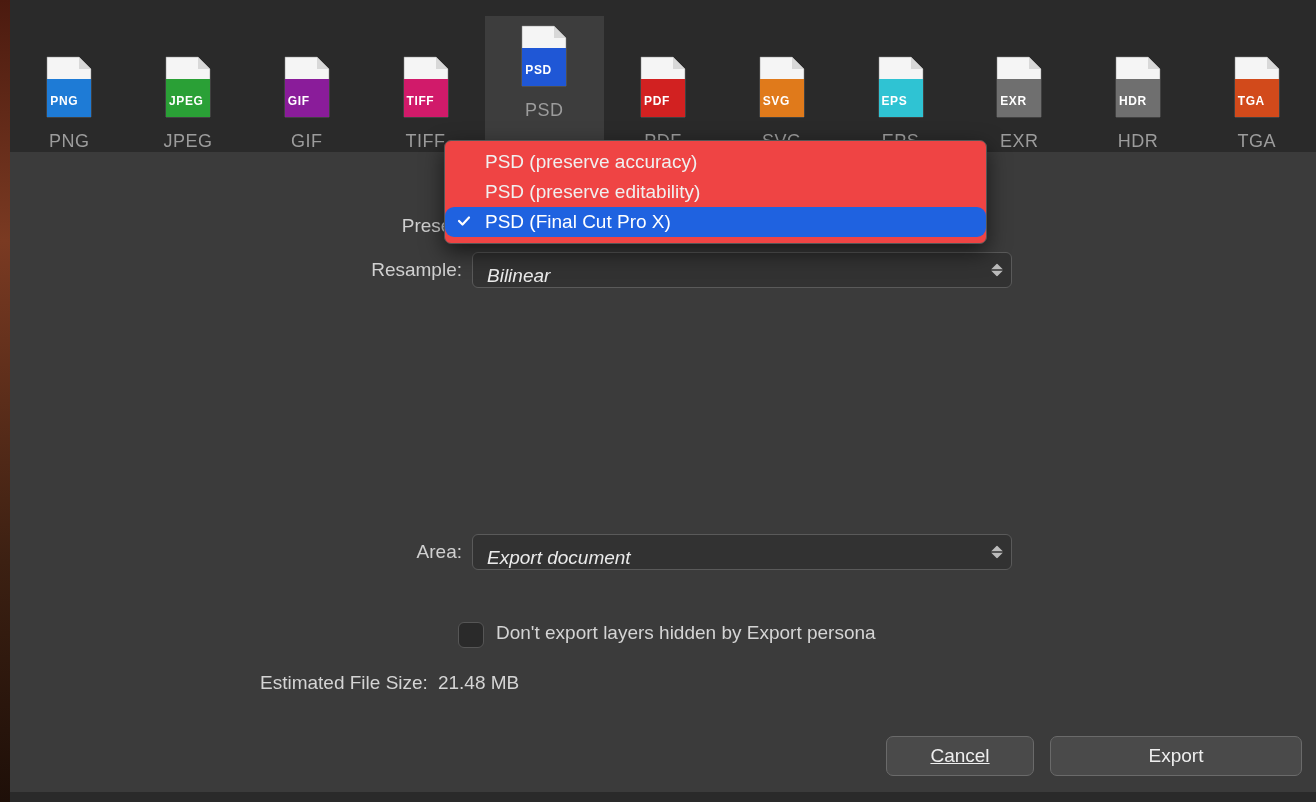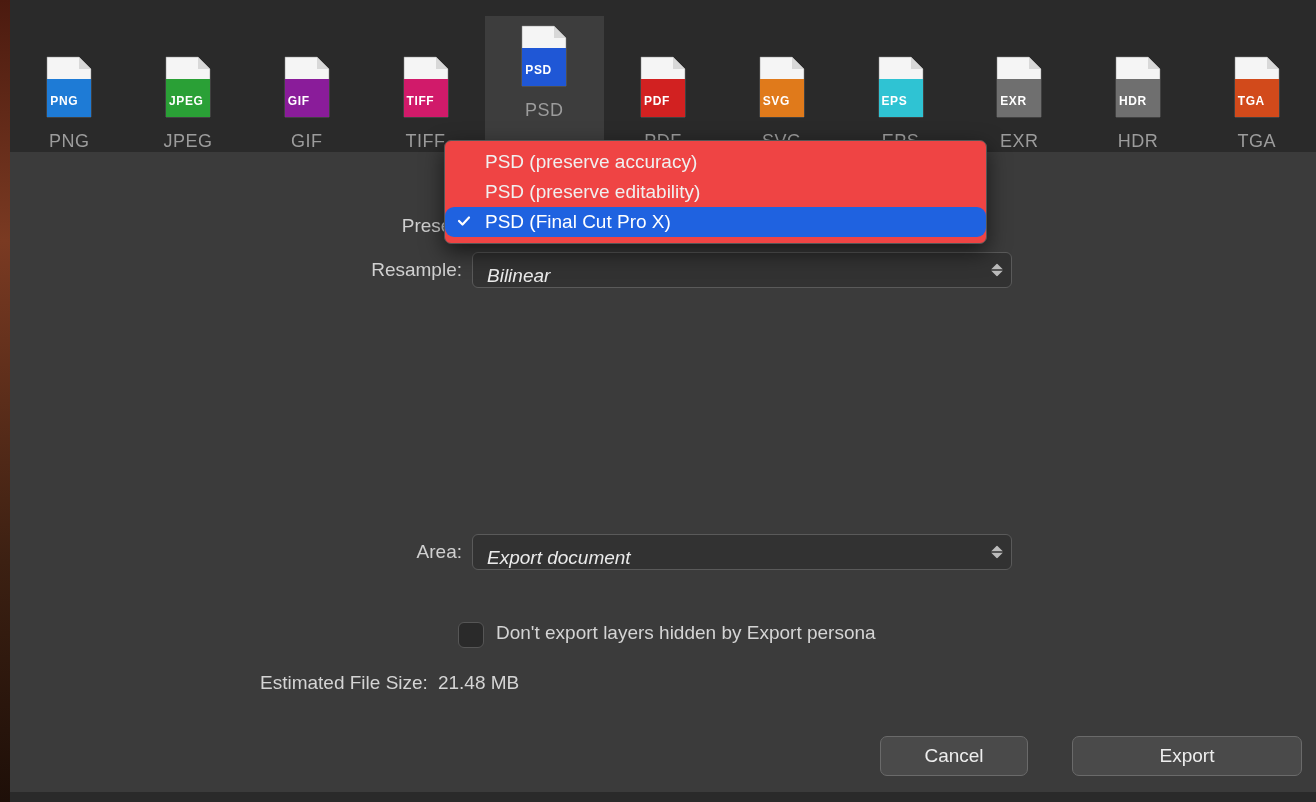--- a/index.html
+++ b/index.html
@@ -168,22 +168,22 @@
   .btn {
     height: 40px;
     border-radius: 7px;
     background: #4a4a4a;
     border: 1px solid #6a6a6a;
     color: #eee;
     font-size: 19px;
     display: flex; align-items: center; justify-content: center;
     cursor: pointer;
   }
-  .btn.small { width: 148px; }
-  .btn.large { width: 230px; margin-left: 28px; }
+  .btn.small { width: 148px; text-decoration: underline; }
+  .btn.large { width: 252px; }
 </style>
 </head>
 <body>
 
 <div class="backdrop-strip"></div>
 
 <div class="dialog">
 
   <div class="format-bar" id="format-bar">
       <div class="format-item">

